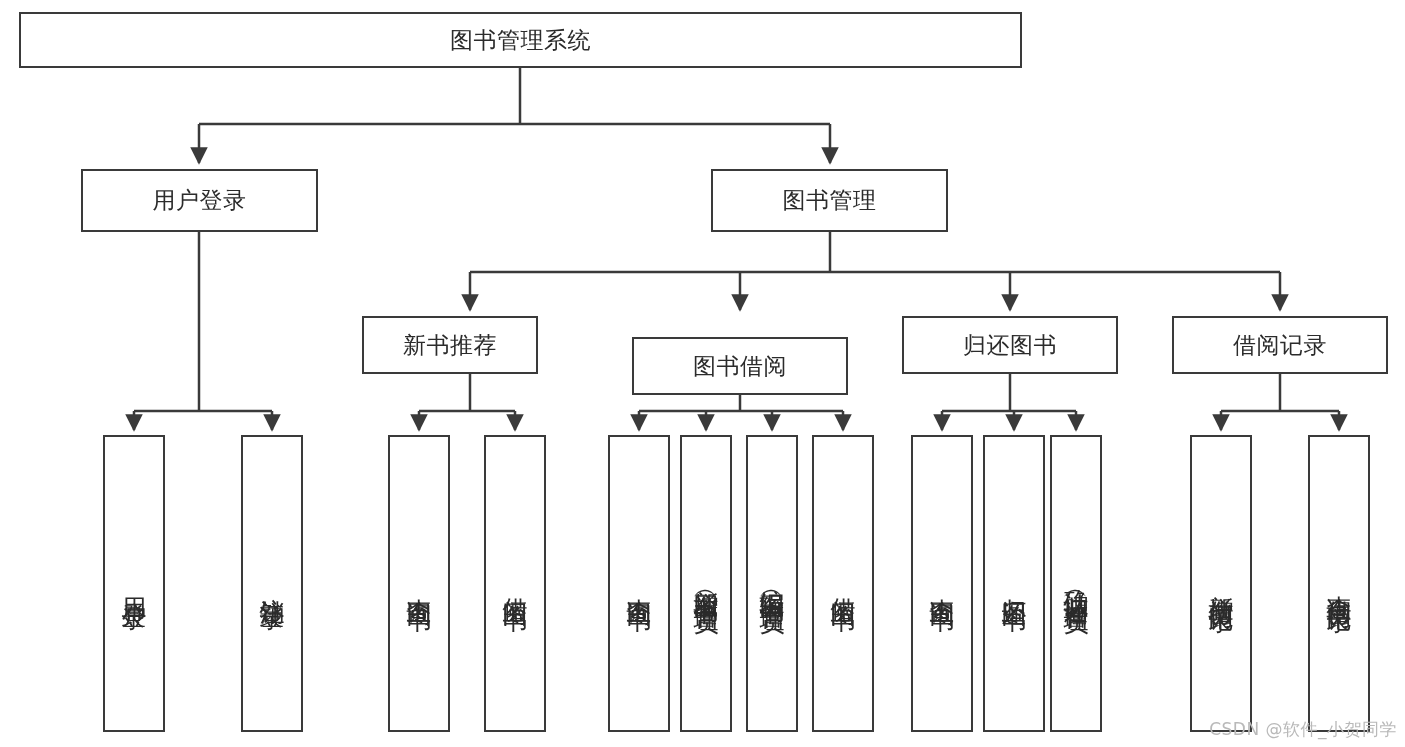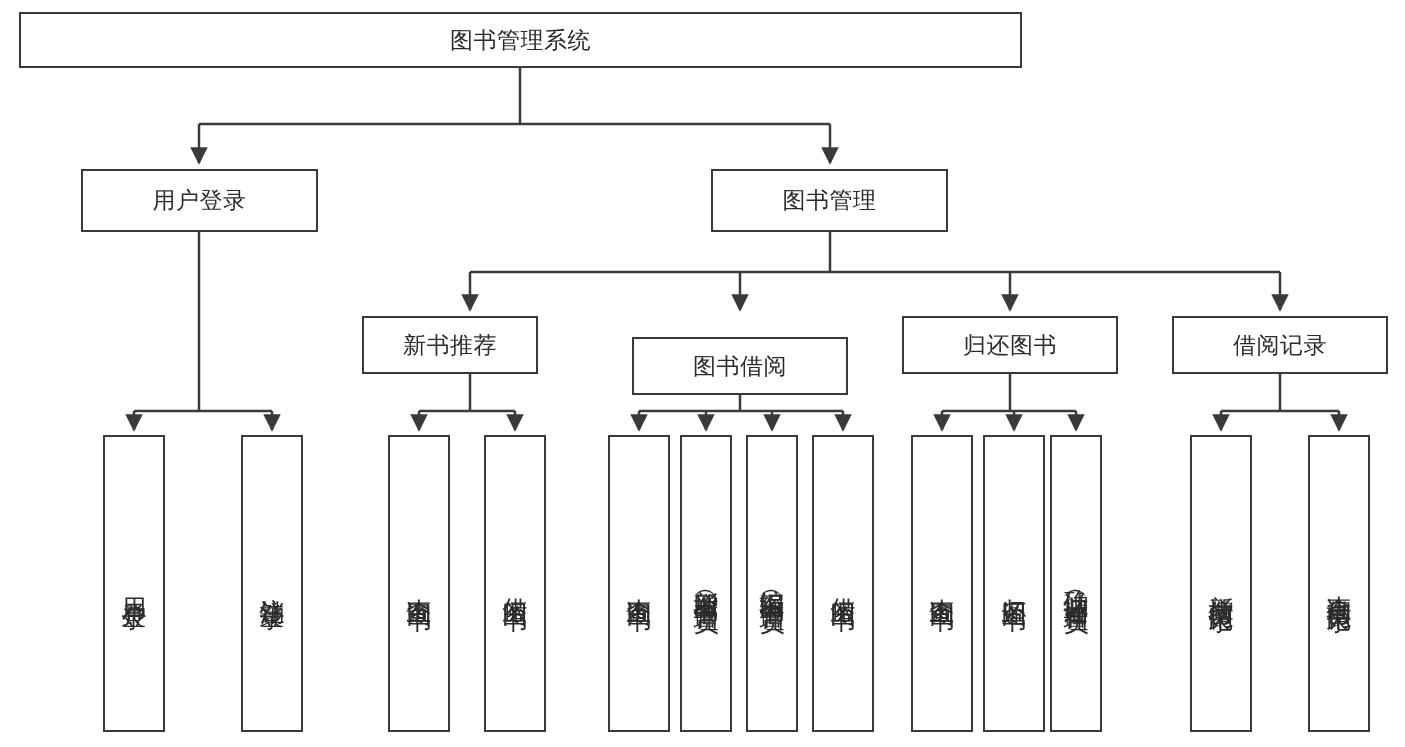--- a/index.html
+++ b/index.html
@@ -177,14 +177,15 @@
   <div class="node" style="left: 1050px; top: 435px; width: 52px; height: 297px;">
     <span class="node-label v-label">确认归还（管理员）</span>
   </div>
   <div class="node" style="left: 1190px; top: 435px; width: 62px; height: 297px;">
     <span class="node-label v-label">新增借阅记录</span>
   </div>
   <div class="node" style="left: 1308px; top: 435px; width: 62px; height: 297px;">
     <span class="node-label v-label">查询借阅记录</span>
   </div>
 
+  <div id="watermark">CSDN @软件_小贺同学</div>
 
 </div>
 
 </body></html>

